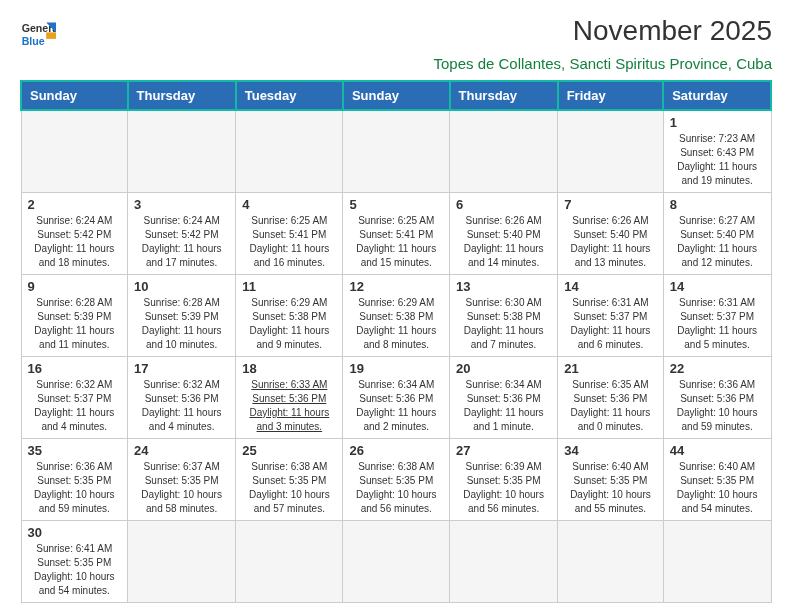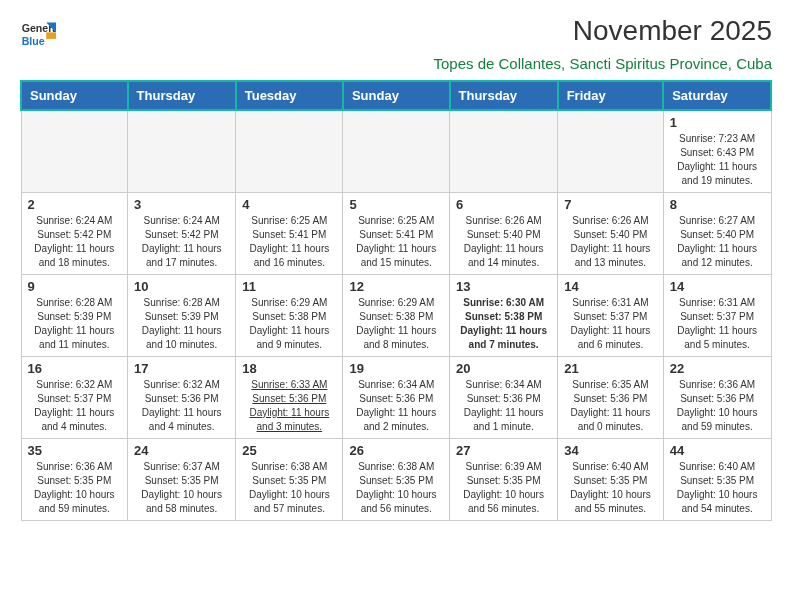--- a/index.html
+++ b/index.html
@@ -191,21 +191,21 @@
 Daylight: 11 hours and 9 minutes.</div>
         </td>
         <td>
           <div class="day-number">12</div>
           <div class="day-info" style="white-space: pre-line;">Sunrise: 6:29 AM
 Sunset: 5:38 PM
 Daylight: 11 hours and 8 minutes.</div>
         </td>
         <td>
           <div class="day-number">13</div>
-          <div class="day-info" style="white-space: pre-line; font-weight: bold;">Sunrise: 6:30 AM
+          <div class="day-info" style="white-space: pre-line;">Sunrise: 6:30 AM
 Sunset: 5:38 PM
 Daylight: 11 hours and 7 minutes.</div>
         </td>
         <td>
           <div class="day-number">14</div>
           <div class="day-info" style="white-space: pre-line;">Sunrise: 6:31 AM
 Sunset: 5:37 PM
 Daylight: 11 hours and 6 minutes.</div>
         </td>
         <td>
@@ -296,14 +296,28 @@
 Sunset: 5:35 PM
 Daylight: 10 hours and 55 minutes.</div>
         </td>
         <td>
           <div class="day-number">44</div>
           <div class="day-info" style="white-space: pre-line;">Sunrise: 6:40 AM
 Sunset: 5:35 PM
 Daylight: 10 hours and 54 minutes.</div>
         </td>
       </tr>
+      <tr class="week-row">
+        <td>
+          <div class="day-number">30</div>
+          <div class="day-info" style="white-space: pre-line;">Sunrise: 6:41 AM
+Sunset: 5:35 PM
+Daylight: 10 hours and 54 minutes.</div>
+        </td>
+        <td class="empty"></td>
+        <td class="empty"></td>
+        <td class="empty"></td>
+        <td class="empty"></td>
+        <td class="empty"></td>
+        <td class="empty"></td>
+      </tr>
     </tbody>
 </table>
 
 </body></html>

